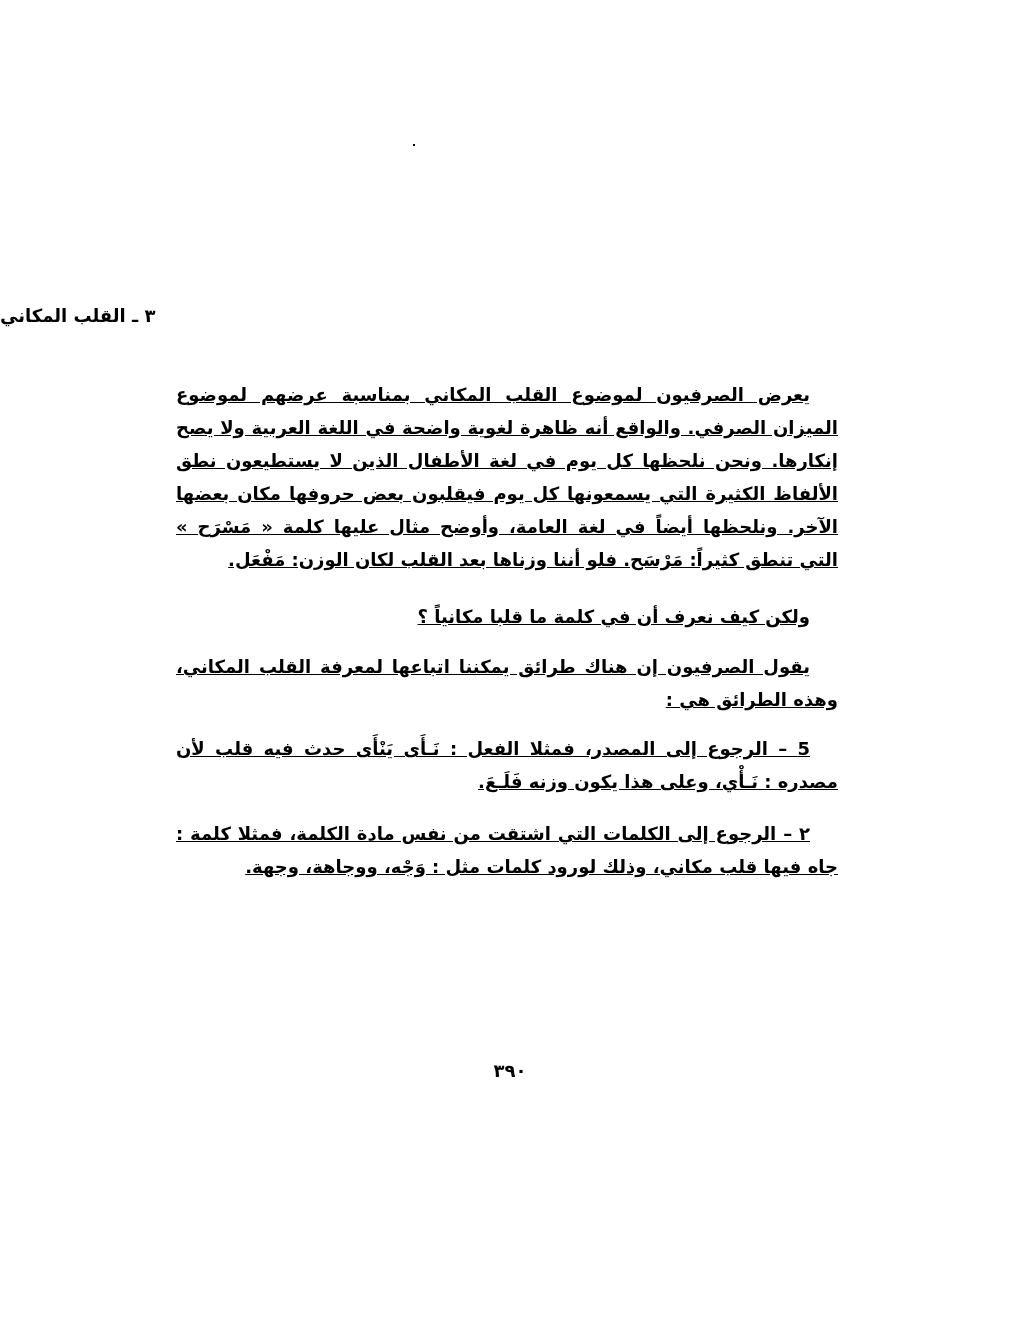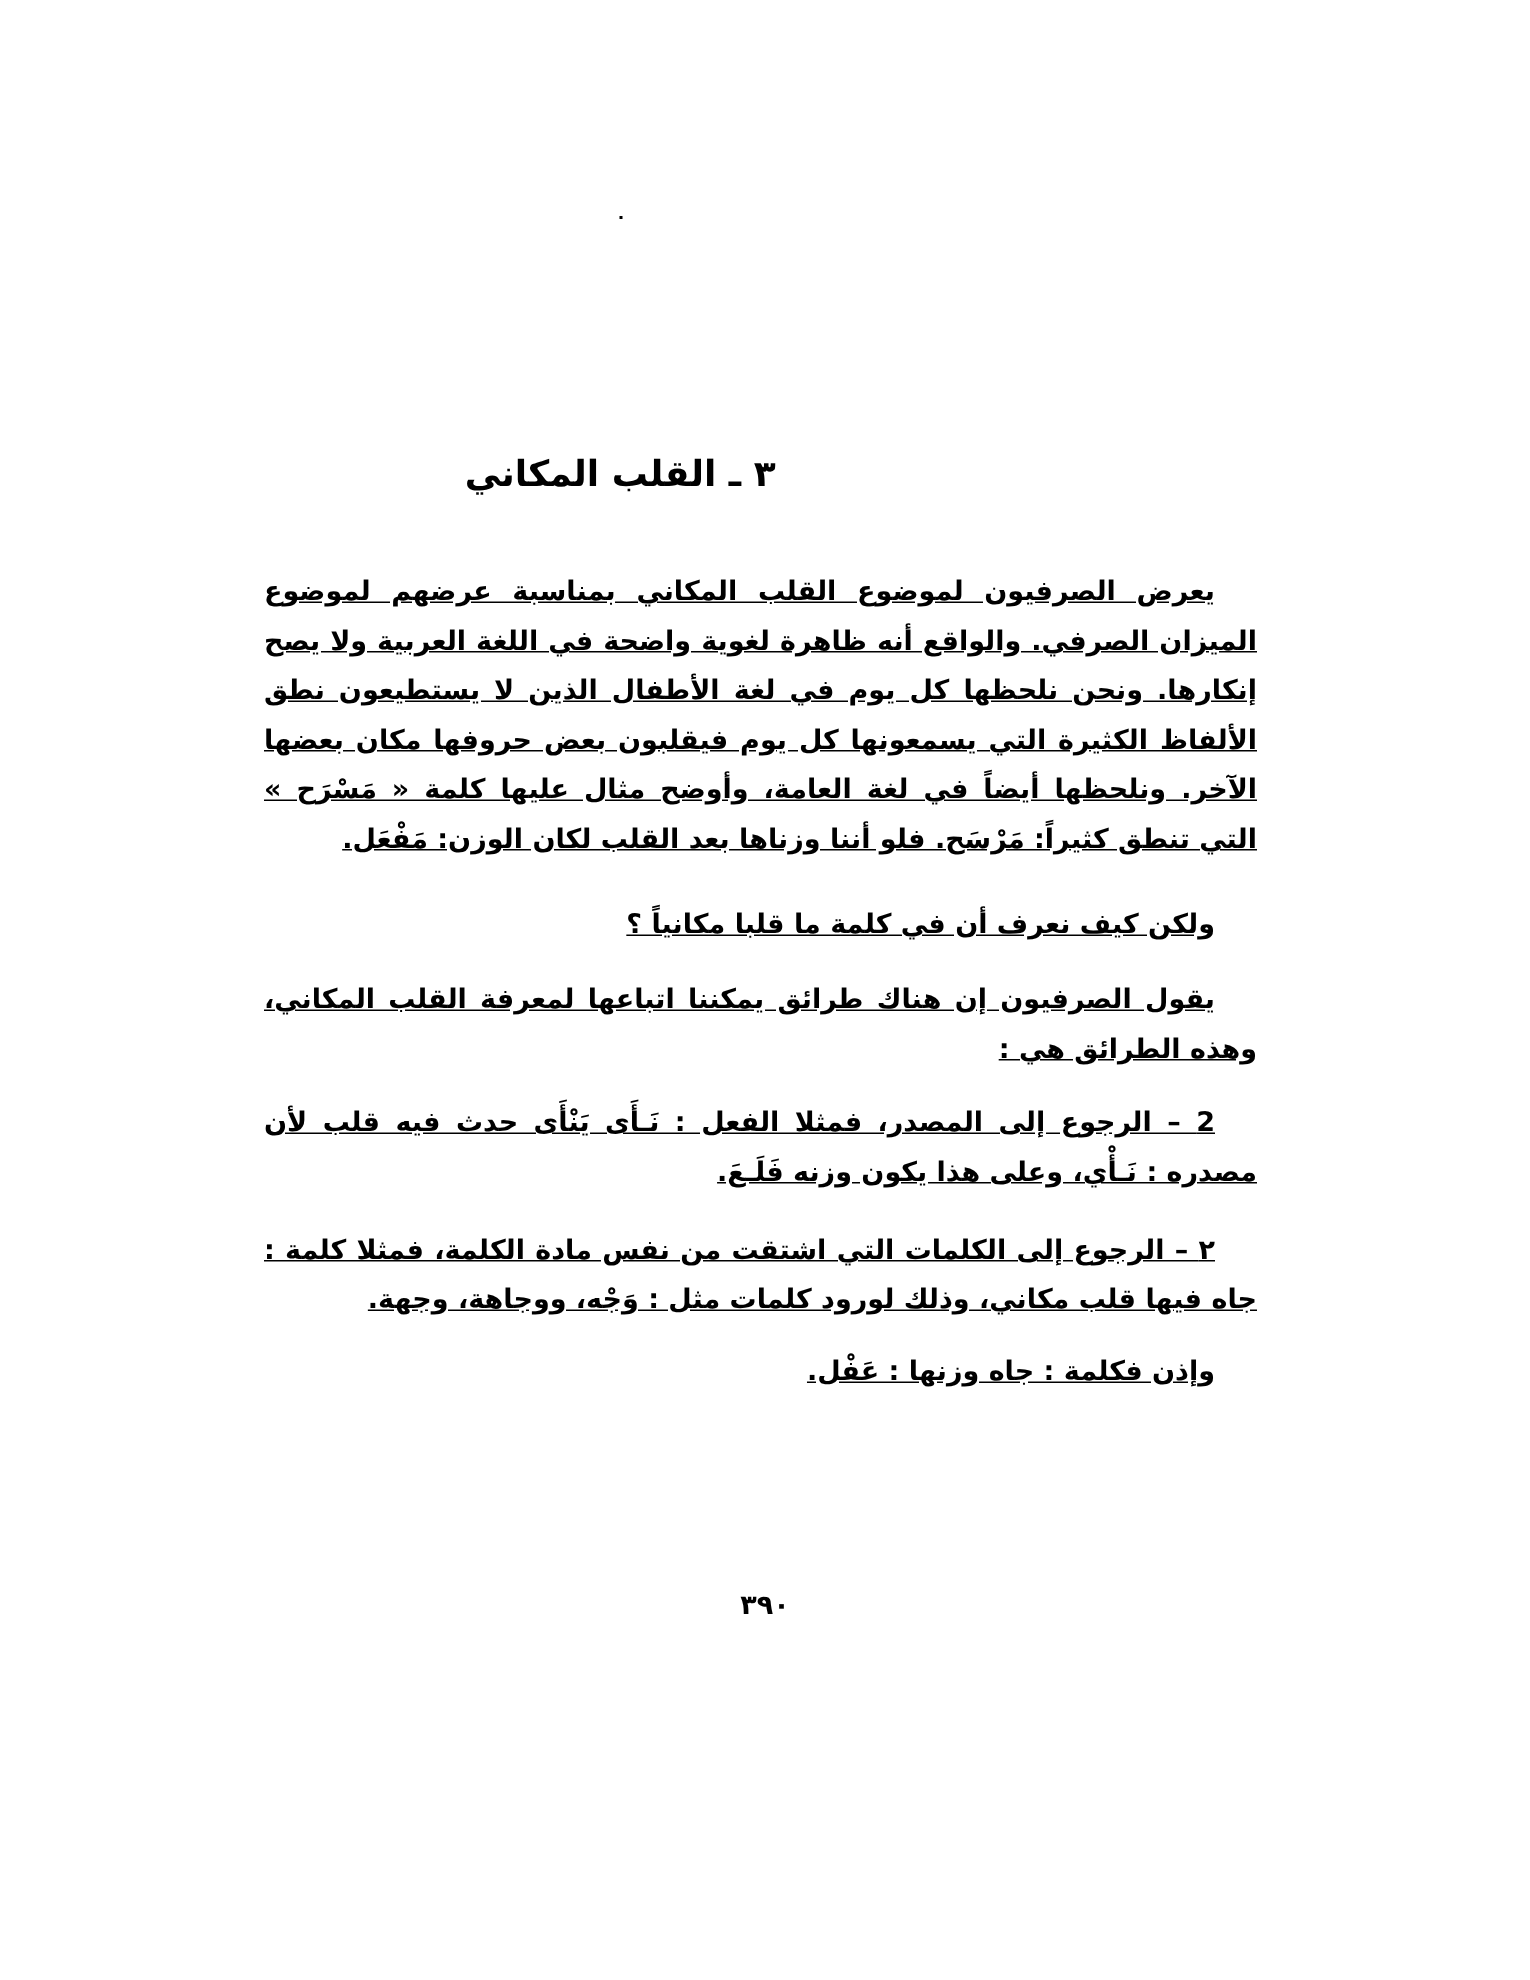--- a/index.html
+++ b/index.html
@@ -24,23 +24,23 @@
     .speck {
       position: absolute;
       left: 413px; top: 144px;
       width: 2px; height: 2px;
       background: #000;
     }
     .title {
       position: absolute;
       top: 296px;
       left: 0; width: 827px;
-      text-align: center;
+      text-align: left;
       direction: rtl;
-      font-size: 24px;
+      font-size: 18px;
       font-weight: bold;
       line-height: 40px;
     }
     .body-text {
       position: absolute;
       left: 176px;
       width: 662px;
       direction: rtl;
       text-align: justify;
       text-align-last: right;
@@ -85,26 +85,23 @@
 
   <div class="body-text p3">
     <p class="para">يقول الصرفيون إن هناك طرائق يمكننا اتباعها لمعرفة القلب المكاني، وهذه الطرائق هي :</p>
   </div>
 
   <div class="body-text p2">
     <p class="para">ولكن كيف نعرف أن في كلمة ما قلبا مكانياً ؟</p>
   </div>
 
   <div class="body-text p4">
-    <p class="para">2 – الرجوع إلى المصدر، فمثلا الفعل : نَـأَى يَنْأَى حدث فيه قلب لأن مصدره : نَـأْي، وعلى هذا يكون وزنه فَلَـعَ.</p>
+    <p class="para">5 – الرجوع إلى المصدر، فمثلا الفعل : نَـأَى يَنْأَى حدث فيه قلب لأن مصدره : نَـأْي، وعلى هذا يكون وزنه فَلَـعَ.</p>
   </div>
 
   <div class="body-text p5">
     <p class="para">٢ – الرجوع إلى الكلمات التي اشتقت من نفس مادة الكلمة، فمثلا كلمة : جاه فيها قلب مكاني، وذلك لورود كلمات مثل : وَجْه، ووجاهة، وجهة.</p>
   </div>
 
-  <div class="body-text p6">
-    <p class="para">وإذن فكلمة : جاه وزنها : عَفْل.</p>
-  </div>
 
 
   <div class="page-number">٣٩٠</div>
 </div>
 
 </body></html>

